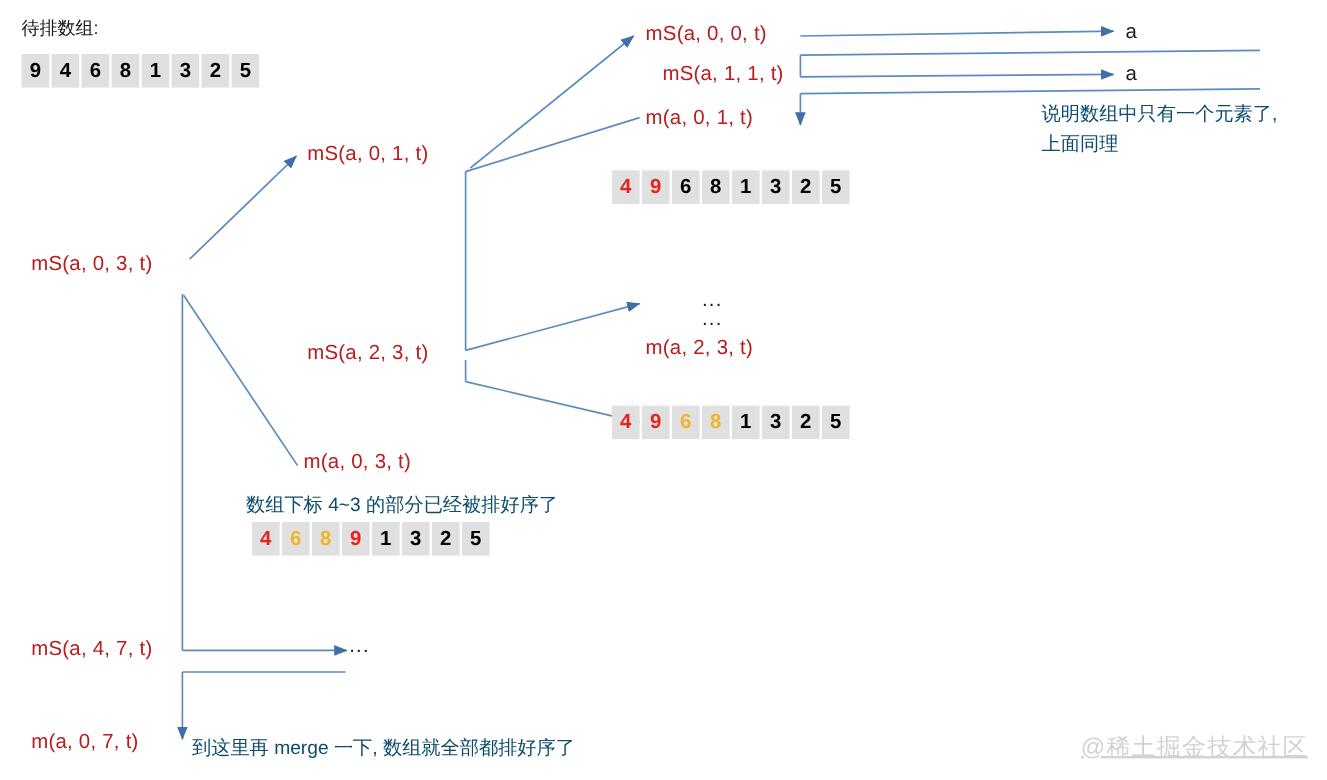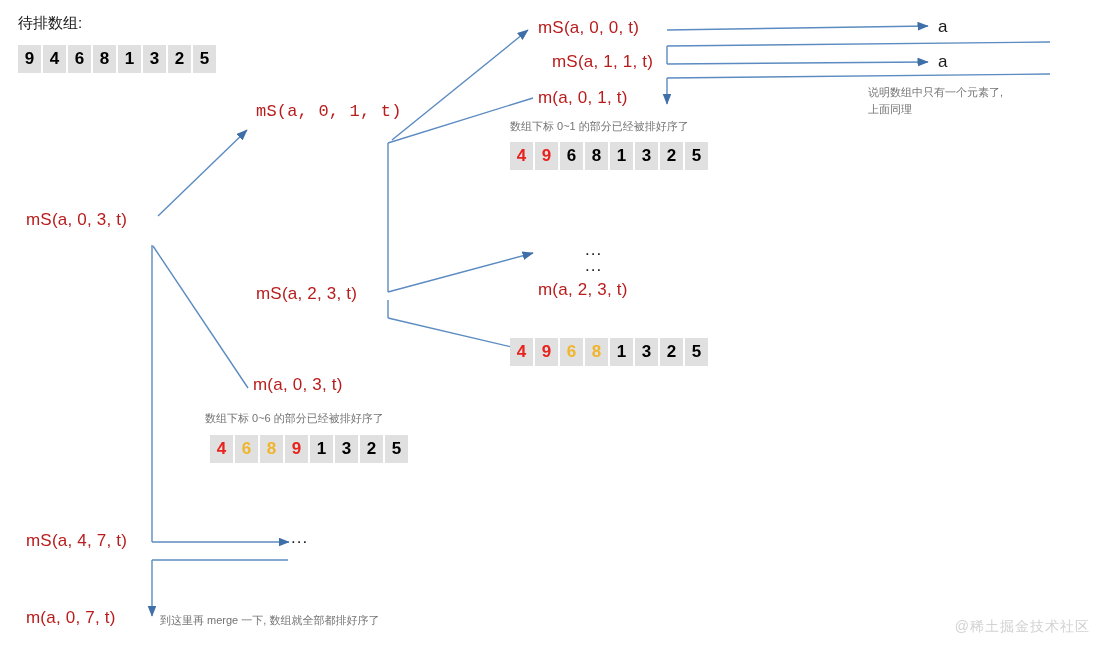--- a/index.html
+++ b/index.html
@@ -32,22 +32,22 @@
     text-align: right;
   }
   .caption-title {
     position: absolute;
     font-size: 15px;
     color: #141414;
     white-space: nowrap;
   }
   .note-red {
     position: absolute;
-    font-size: 11px;
-    color: #737373;
+    font-size: 16px;
+    color: #0c4a6e;
     white-space: nowrap;
     line-height: 1.55;
   }
   .ellipsis-mark {
     position: absolute;
     font-size: 17px;
     color: #1a1a1a;
     letter-spacing: 1px;
     white-space: nowrap;
   }
@@ -67,24 +67,25 @@
     font-weight: bold;
     color: #000000;
   }
   .array-cell.c-red { color: #e8221c; }
   .array-cell.c-gold { color: #f0b52a; }
   .array-cell.c-black { color: #000000; }
   .watermark {
     position: absolute;
     right: 16px;
     bottom: 14px;
-    font-size: 14px;
+    font-size: 20px;
     color: #d2d2d2;
     white-space: nowrap;
     letter-spacing: 1px;
+    text-decoration: underline;
   }
   .ret-label {
     position: absolute;
     font-size: 17px;
     color: #1a1a1a;
   }
 </style>
 </head>
 <body>
 
@@ -138,21 +139,21 @@
     <div class="array-cell c-black">6</div>
     <div class="array-cell c-black">8</div>
     <div class="array-cell c-black">1</div>
     <div class="array-cell c-black">3</div>
     <div class="array-cell c-black">2</div>
     <div class="array-cell c-black">5</div>
   </div>
 
   <div class="node-label" style="left:26px; top:210px;">mS(a, 0, 3, t)</div>
 
-  <div class="node-label" style="left:256px; top:102px;font-family:Liberation Mono, monospace;">mS(a, 0, 1, t)</div>
+  <div class="node-label" style="left:256px; top:118px;">mS(a, 0, 1, t)</div>
 
   <div class="node-label" style="left:256px; top:284px;">mS(a, 2, 3, t)</div>
 
   <div class="node-label" style="left:253px; top:375px;">m(a, 0, 3, t)</div>
 
   <div class="node-label" style="left:538px; top:18px;">mS(a, 0, 0, t)</div>
 
   <div class="node-label" style="left:552px; top:52px;">mS(a, 1, 1, t)</div>
 
   <div class="node-label" style="left:538px; top:88px;">m(a, 0, 1, t)</div>
@@ -168,24 +169,23 @@
 
   <div class="ellipsis-mark" style="left:585px; top:240px;">...</div>
   <div class="ellipsis-mark" style="left:585px; top:256px;">...</div>
   <div class="ellipsis-mark" style="left:291px; top:528px;">...</div>
 
   <div class="note-red" style="left:868px; top:84px;">
     <div>说明数组中只有一个元素了,</div>
     <div>上面同理</div>
   </div>
 
-  <div class="note-red" style="left:510px; top:118px;">数组下标 0~1 的部分已经被排好序了</div>
-
-
-  <div class="note-red" style="left:205px; top:410px;">数组下标 0~6 的部分已经被排好序了</div>
+
+
+  <div class="note-red" style="left:205px; top:410px;">数组下标 4~3 的部分已经被排好序了</div>
 
 
   <div class="note-red" style="left:160px; top:612px;">到这里再 merge 一下,  数组就全部都排好序了</div>
 
   <div class="array-row" style="left:510px; top:142px;">
     <div class="array-cell c-red">4</div>
     <div class="array-cell c-red">9</div>
     <div class="array-cell c-black">6</div>
     <div class="array-cell c-black">8</div>
     <div class="array-cell c-black">1</div>

